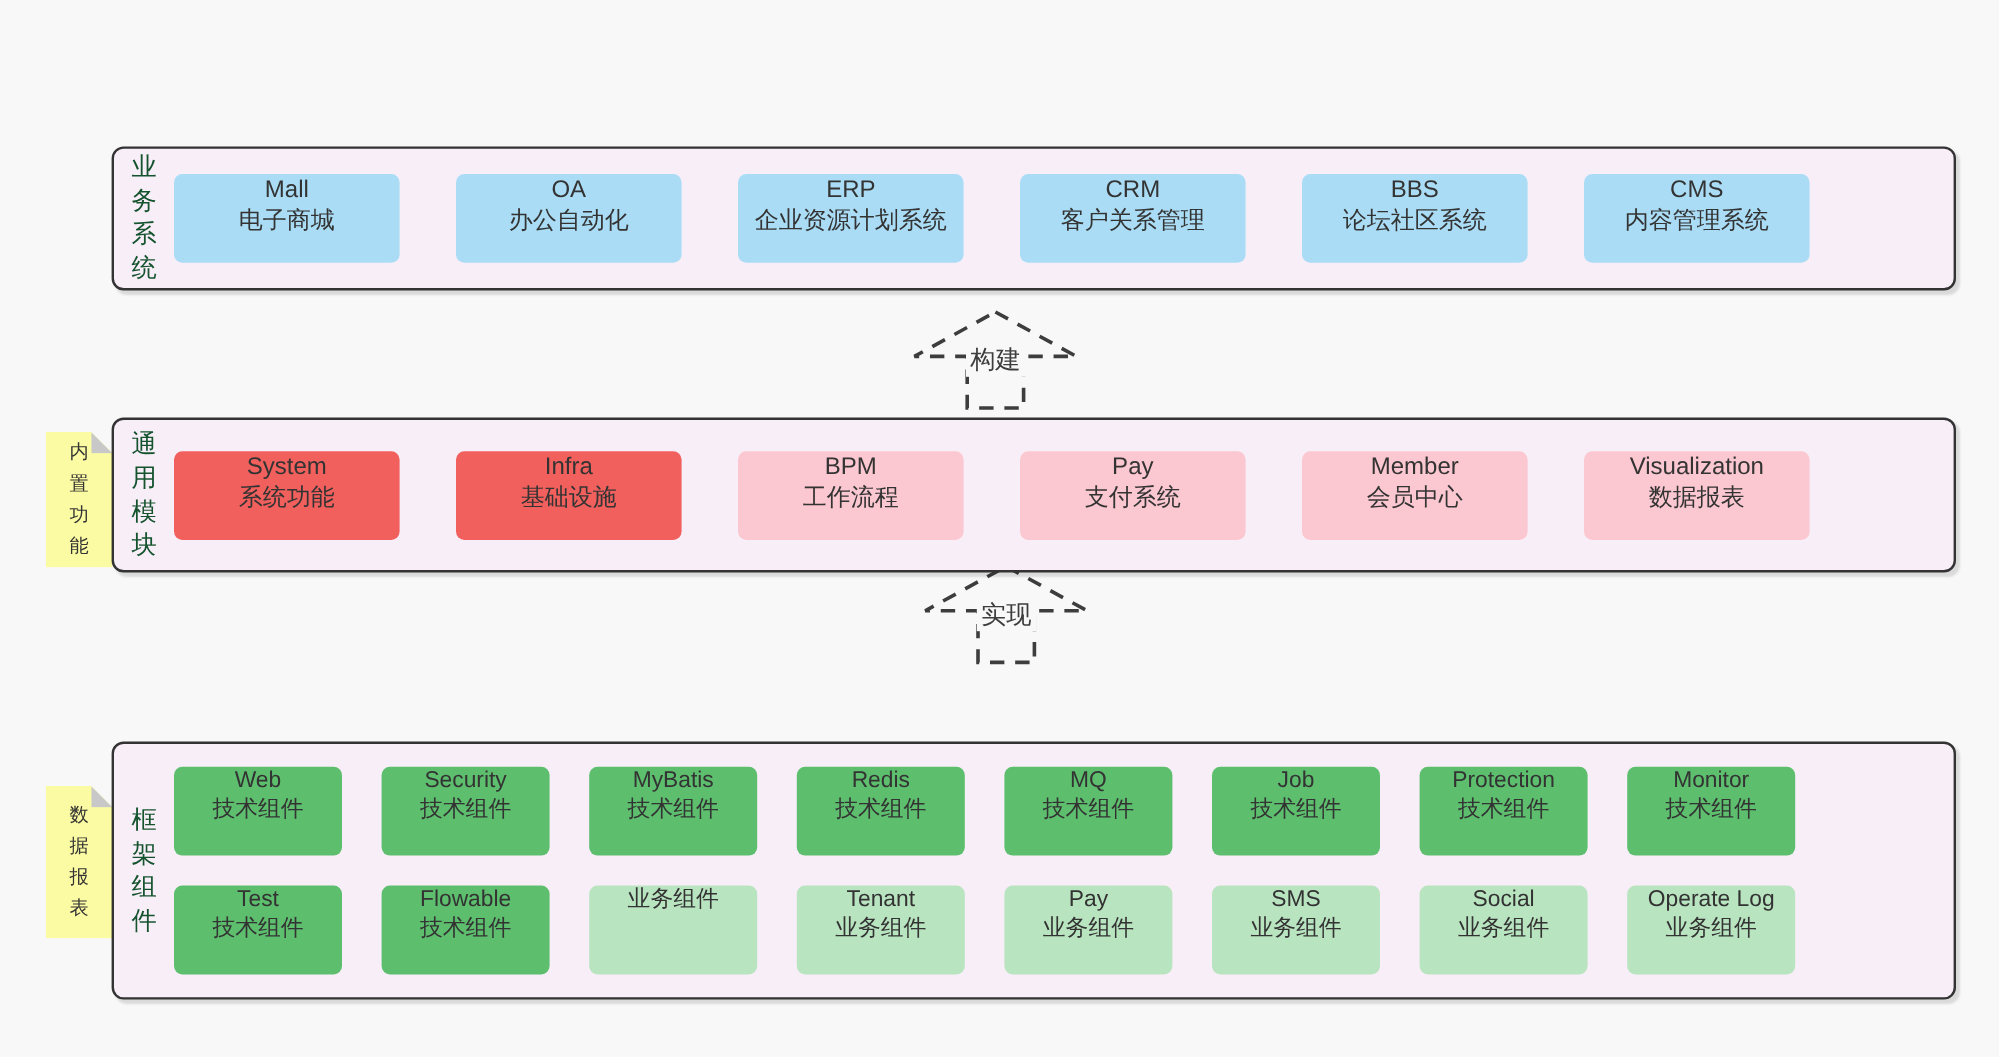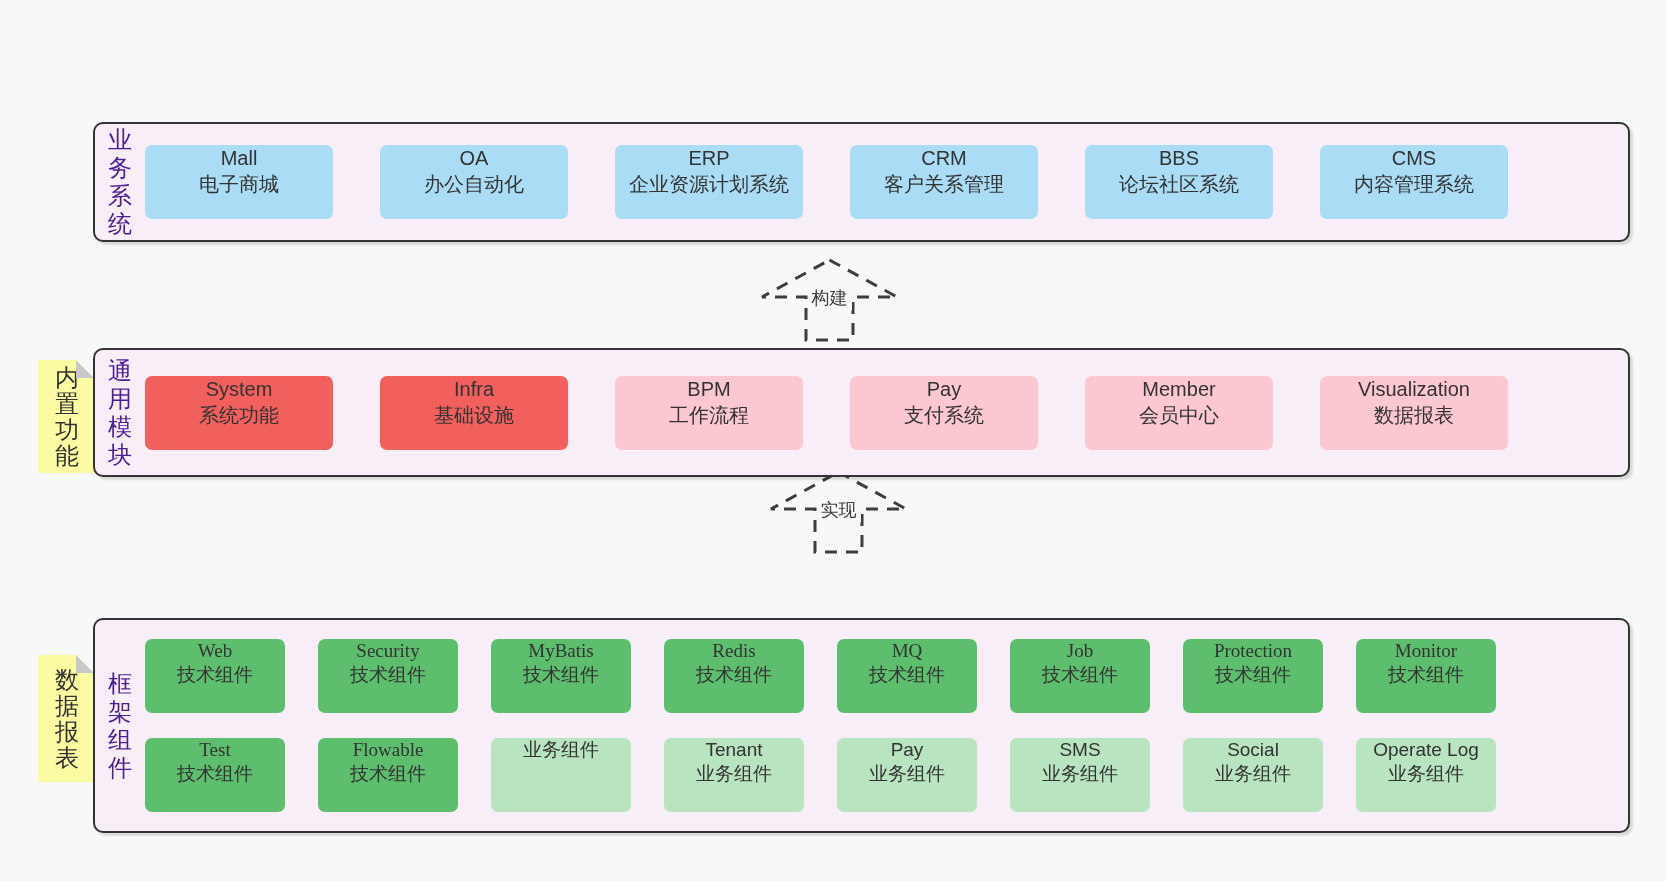--- a/index.html
+++ b/index.html
@@ -12,65 +12,65 @@
   .layer {
     position:absolute; left:93px; width:1537px; box-sizing:border-box;
     background:#f8eef8; border:2px solid #333; border-radius:10px;
     box-shadow:3px 3px 2px rgba(0,0,0,0.12);
     display:flex; align-items:center; z-index:2;
   }
   #layer-business   { top:122px; height:120px; }
   #layer-modules    { top:348px; height:129px; }
   #layer-components { top:618px; height:215px; }
   .vlabel {
-    width:26px; margin:0 12px 0 12px; font-size:24px; line-height:28px;
-    text-align:center; word-break:break-all; color:#4c1d95; flex:0 0 auto;
+    width:26px; margin:0 12px 0 12px; font-size:21px; line-height:28px;
+    text-align:center; word-break:break-all; color:#14532d; flex:0 0 auto;
   }
   .rows { display:flex; flex-direction:column; gap:25px; }
   .row  { display:flex; gap:47px; }
   .row.compact { gap:33px; }
   
   .box {
     width:188px; height:74px; border-radius:7px; box-sizing:border-box;
     display:flex; flex-direction:column; justify-content:flex-start; align-items:center;
     text-align:center; font-size:20px; line-height:26px; color:#333; padding:0 4px;
   }
   .row.compact .box { width:140px; font-size:19px; line-height:24px; }
   .blue        { background:#aaddf5; }
   .red         { background:#f1605d; }
   .pink        { background:#fbc7d0; }
-  .green       { background:#5dbf6e;font-family:Liberation Serif, serif; }
+  .green       { background:#5dbf6e; }
   .green-light { background:#b9e4c0; }
   
   .note {
     position:absolute; left:38px; width:56px; background:#fbfba3; z-index:1;
     clip-path:polygon(0 0, calc(100% - 18px) 0, 100% 18px, 100% 100%, 0 100%);
     display:flex; align-items:center; justify-content:center;
   }
   .note::after {
     content:""; position:absolute; top:0; right:0; width:18px; height:18px;
     background:#c8c8c8; clip-path:polygon(0 0, 0 100%, 100% 100%);
   }
   #note-functions  { top:360px; height:113px; }
   #note-components { top:655px; height:127px; }
   .note .vtext {
-    width:22px; font-size:24px; line-height:26px; word-break:break-all;
+    width:22px; font-size:16px; line-height:26px; word-break:break-all;
     text-align:center; color:#333;
   }
   
   .arrow { position:absolute; width:145px; height:88px; z-index:1; }
   #arrow-build     { left:757px; top:256px; }
   #arrow-implement { left:766px; top:468px; }
   .arrow svg { display:block; }
   .arrow polygon {
     fill:#f8f8f8; stroke:#3d3d3d; stroke-width:3; stroke-dasharray:12 9;
   }
   .arrow-label {
     position:absolute; left:50%; top:30px; transform:translateX(-50%);
-    background:#f8f8f8; padding:0 4px; font-size:18px; color:#3d3d3d;
+    background:#f8f8f8; padding:0 4px; font-size:21px; color:#3d3d3d;
     white-space:nowrap;
     font-family:Liberation Mono, monospace;
   }
 </style>
 </head>
 <body>
 
 <div class="layer" id="layer-business">
   <div class="vlabel">业务系统</div>
   <div class="rows">

